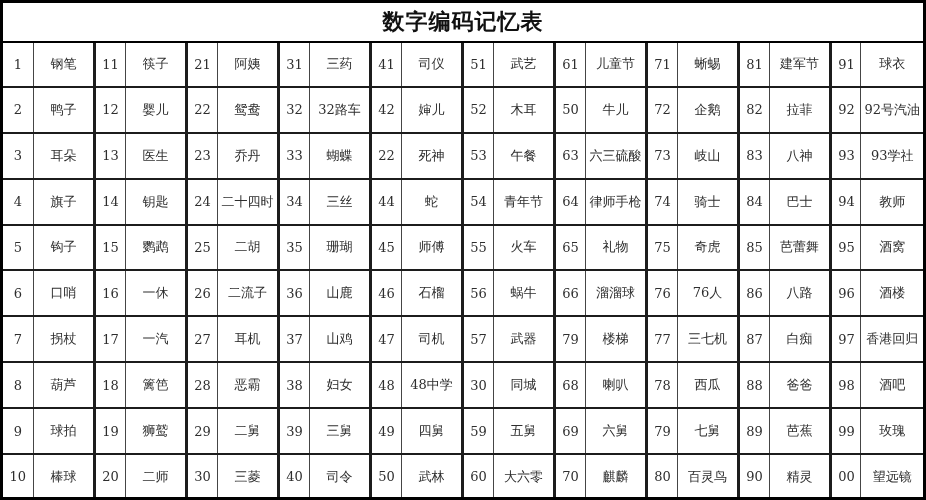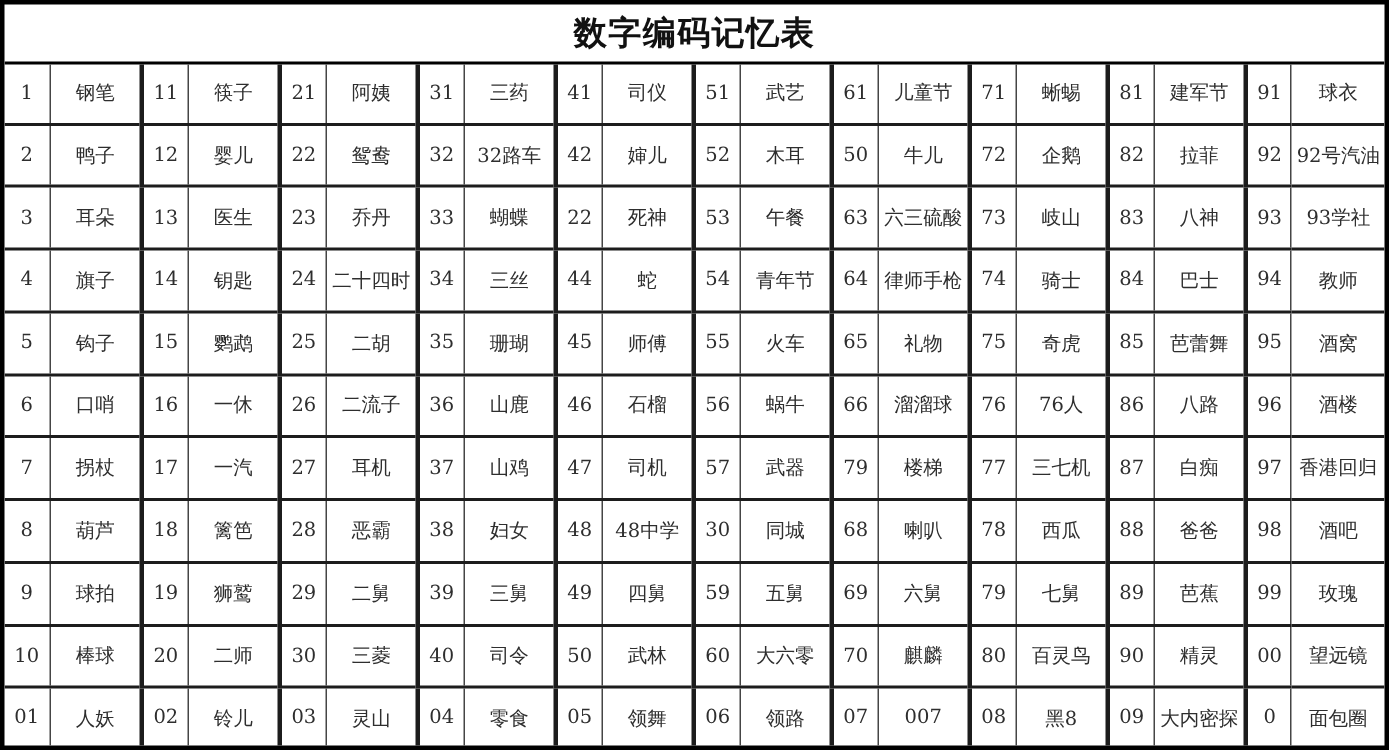--- a/index.html
+++ b/index.html
@@ -281,37 +281,15 @@
           <td class="word">大六零</td>
           <td class="num">70</td>
           <td class="word">麒麟</td>
           <td class="num">80</td>
           <td class="word">百灵鸟</td>
           <td class="num">90</td>
           <td class="word">精灵</td>
           <td class="num">00</td>
           <td class="word">望远镜</td>
         </tr>
-        <tr>
-          <td class="num first">01</td>
-          <td class="word">人妖</td>
-          <td class="num">02</td>
-          <td class="word">铃儿</td>
-          <td class="num">03</td>
-          <td class="word">灵山</td>
-          <td class="num">04</td>
-          <td class="word">零食</td>
-          <td class="num">05</td>
-          <td class="word">领舞</td>
-          <td class="num">06</td>
-          <td class="word">领路</td>
-          <td class="num">07</td>
-          <td class="word">007</td>
-          <td class="num">08</td>
-          <td class="word">黑8</td>
-          <td class="num">09</td>
-          <td class="word">大内密探</td>
-          <td class="num">0</td>
-          <td class="word">面包圈</td>
-        </tr>
       </tbody>
   </table>
 </div>
 
 </body></html>

